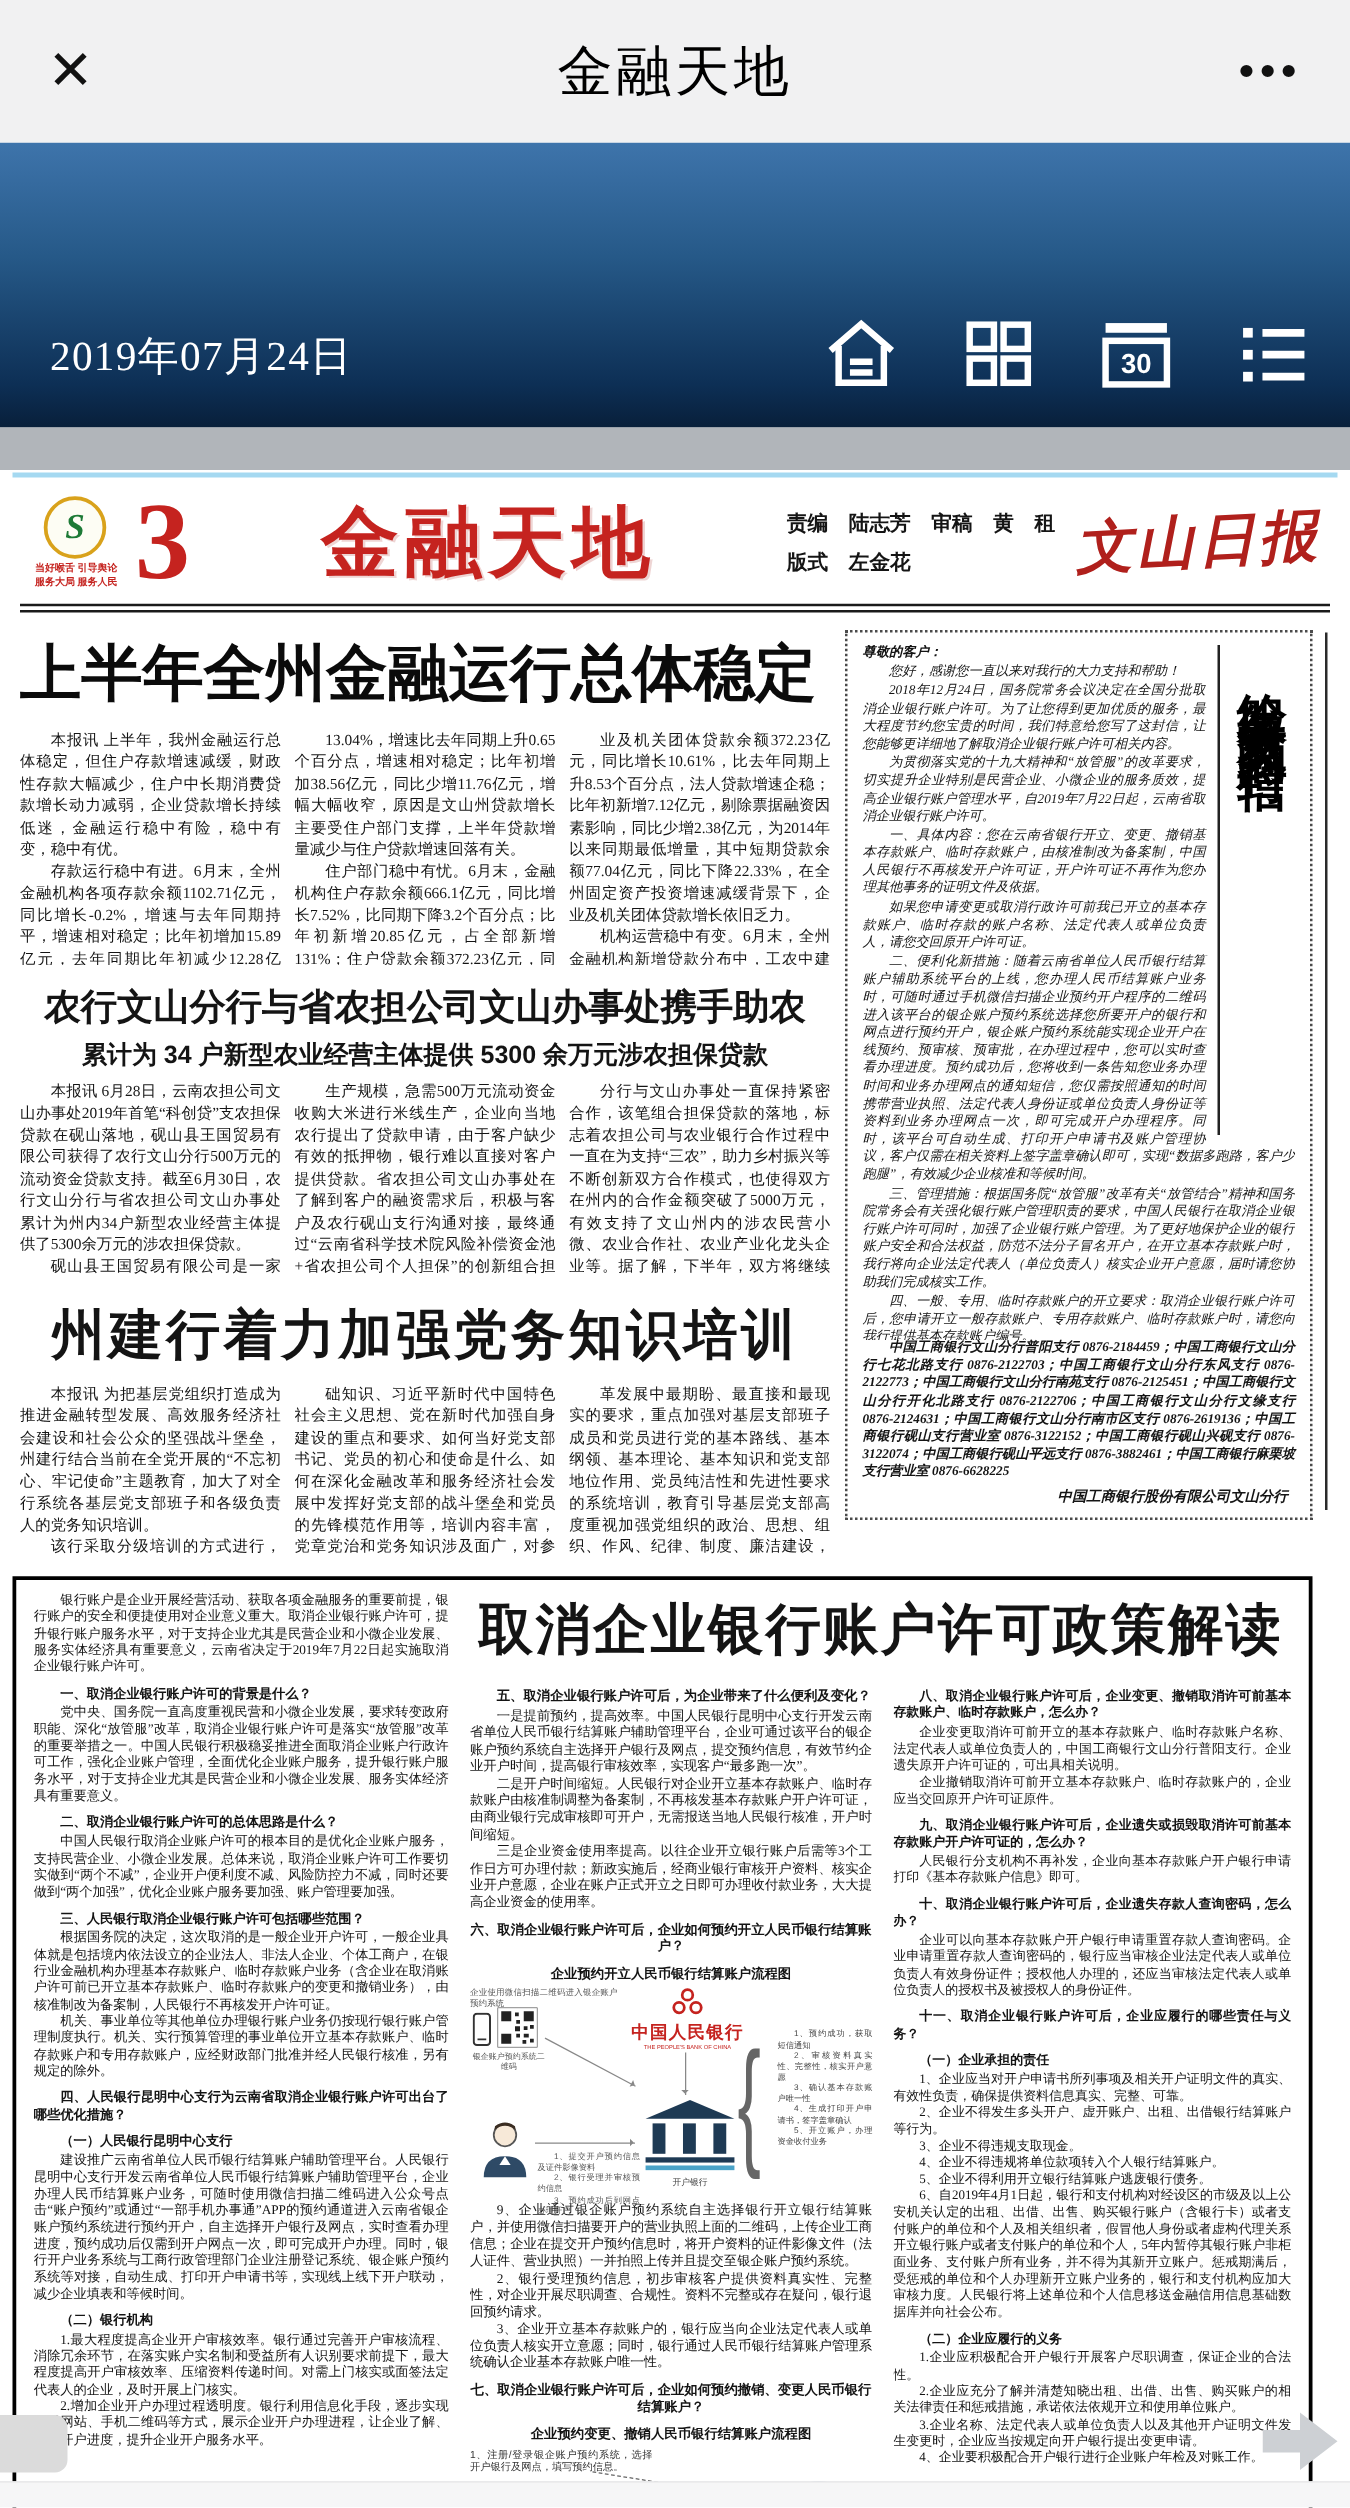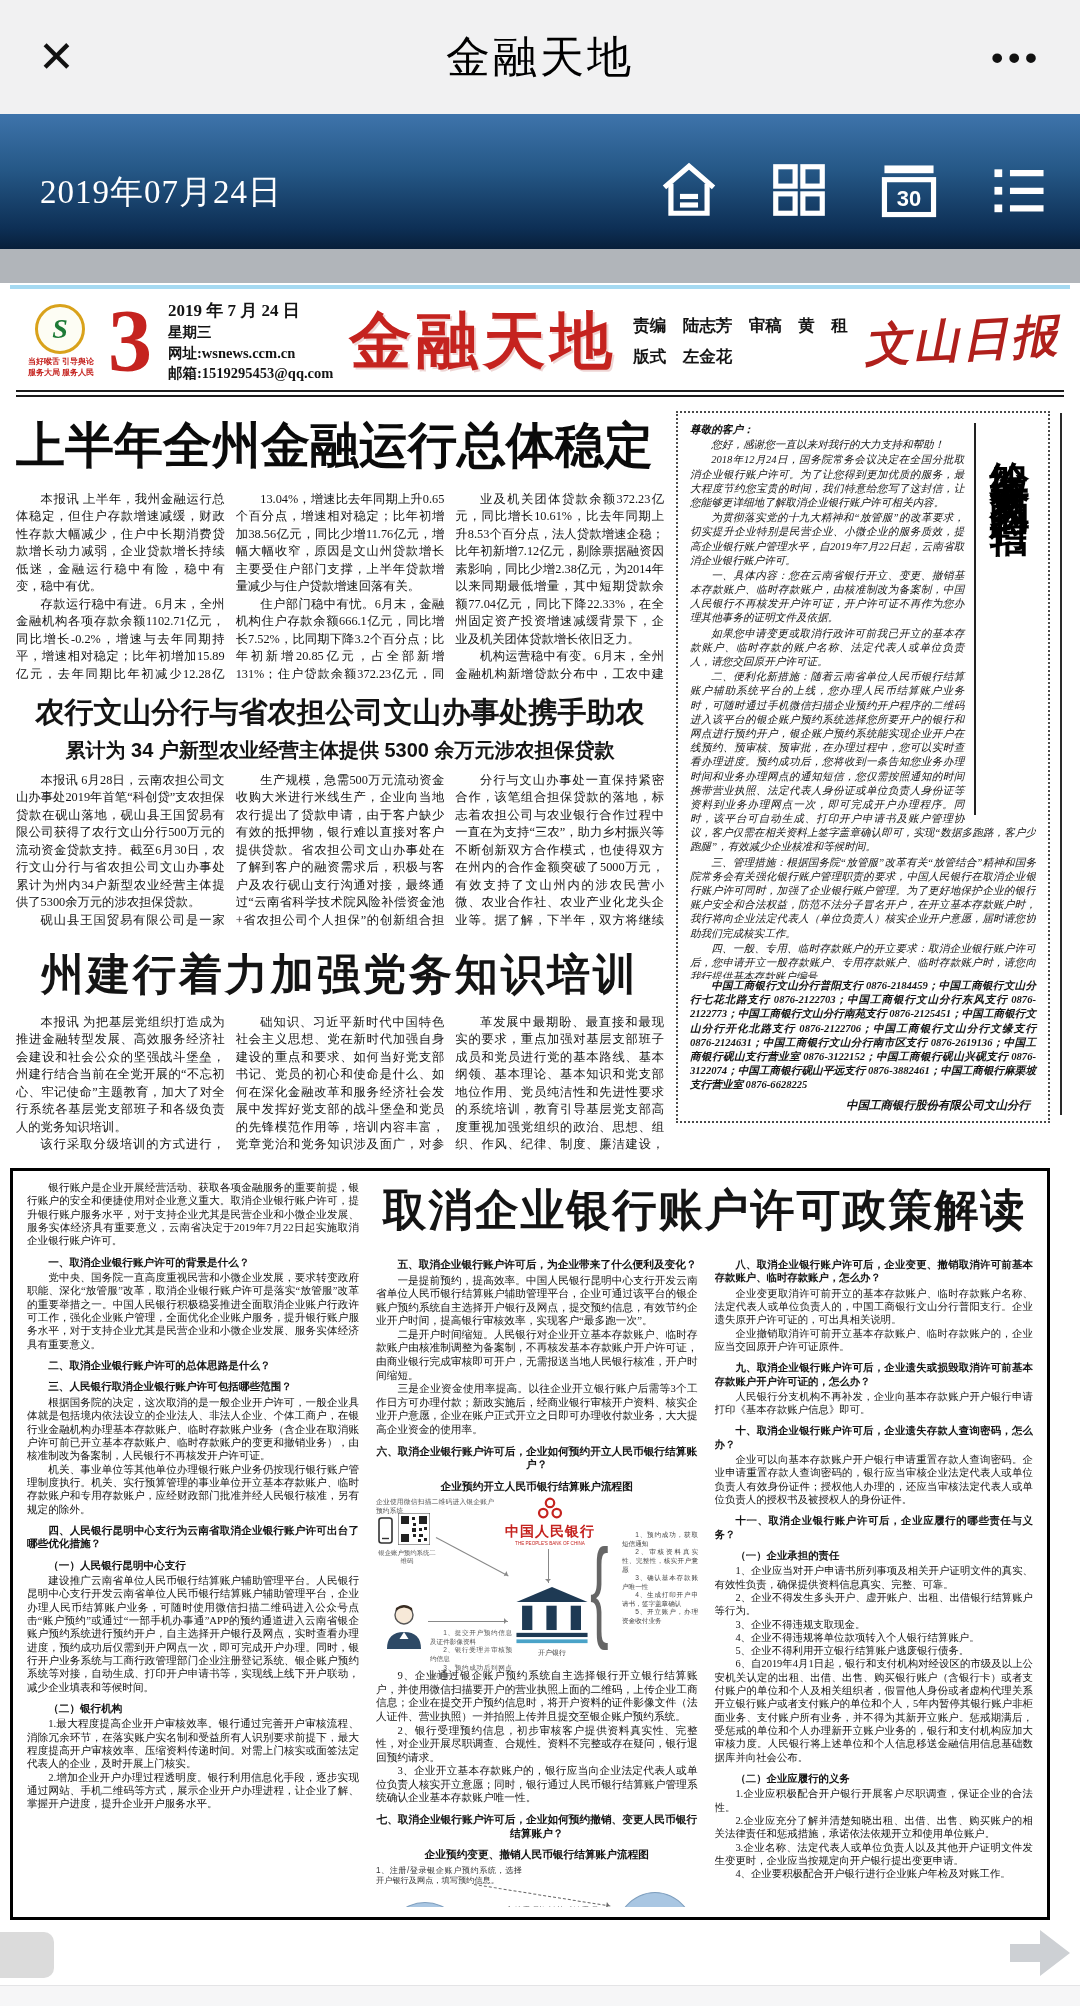--- a/index.html
+++ b/index.html
@@ -7,21 +7,21 @@
   body { font-family:"Liberation Sans", sans-serif; background:#fff; }
   .screen { position:relative; width:1080px; height:2006px; overflow:hidden; background:#fff; }
 
   
   .appbar { height:114px; background:#f1f1f2; display:flex; align-items:center; padding:0 38px; position:relative; }
   .appbar .close { font-size:44px; color:#111; z-index:2; line-height:1; }
   .appbar .title { position:absolute; left:0; right:0; text-align:center; font-size:44px; color:#000; letter-spacing:3px; }
   .appbar .more { margin-left:auto; font-size:34px; color:#111; letter-spacing:5px; z-index:2; font-weight:bold; }
 
   
-  .datebar { height:135px; background:linear-gradient(180deg,#3e74ab 0%, #265988 40%, #0d2f55 85%, #081f3a 100%);
+  .datebar { height:228px; background:linear-gradient(180deg,#3e74ab 0%, #265988 40%, #0d2f55 85%, #081f3a 100%);
              display:flex; align-items:flex-end; padding:0 30px 28px 40px; color:#fff; }
   .datebar .date { font-size:33px; font-family:"Liberation Serif", serif; letter-spacing:1px; padding-bottom:6px; }
   .datebar .icons { margin-left:auto; display:flex; gap:48px; align-items:flex-end; }
   .tbicon { width:62px; height:62px; display:block; }
 
   .graystrip { height:34px; background:#b1b5ba; }
 
   
   .paper { background:#fff; padding:0 8px; position:relative; font-family:"Liberation Serif", serif; color:#141414; }
   .cyanline { height:4px; background:#a5d9f1; margin:2px 2px 0; }
@@ -173,26 +173,20 @@
     <div class="cyanline"></div>
 
     <div class="masthead">
       <div class="mlogo">
         <div class="circ">S</div>
         <div class="motto">
           <span>当好喉舌 引导舆论</span><br><span>服务大局 服务人民</span>
         </div>
       </div>
       <div class="mnum">3</div>
-      <div class="minfo">
-        <div class="d1">2019 年 7 月 24 日</div>
-        <div>星期三</div>
-        <div>网址:wsnews.ccm.cn</div>
-        <div>邮箱:1519295453@qq.com</div>
-      </div>
       <div class="mtitle">金融天地</div>
       <div class="meditors">责编　陆志芳　审稿　黄　租
 版式　左金花</div>
       <div class="mpaper">文山日报</div>
     </div>
     <div class="mrule"></div>
 
     <div class="main">
 
       <div class="leftcol">
@@ -273,20 +267,21 @@
         <div class="edgeline"></div>
       </div>
     </div>
 
     <div class="policy">
       <div class="pcol pl">
           <p class="bp">银行账户是企业开展经营活动、获取各项金融服务的重要前提，银行账户的安全和便捷使用对企业意义重大。取消企业银行账户许可，提升银行账户服务水平，对于支持企业尤其是民营企业和小微企业发展、服务实体经济具有重要意义，云南省决定于2019年7月22日起实施取消企业银行账户许可。</p>
           <p class="bh">一、取消企业银行账户许可的背景是什么？</p>
           <p class="bp">党中央、国务院一直高度重视民营和小微企业发展，要求转变政府职能、深化“放管服”改革，取消企业银行账户许可是落实“放管服”改革的重要举措之一。中国人民银行积极稳妥推进全面取消企业账户行政许可工作，强化企业账户管理，全面优化企业账户服务，提升银行账户服务水平，对于支持企业尤其是民营企业和小微企业发展、服务实体经济具有重要意义。</p>
           <p class="bh">二、取消企业银行账户许可的总体思路是什么？</p>
+          <p class="bp">中国人民银行取消企业账户许可的根本目的是优化企业账户服务，支持民营企业、小微企业发展。总体来说，取消企业账户许可工作要切实做到“两个不减”，企业开户便利度不减、风险防控力不减，同时还要做到“两个加强”，优化企业账户服务要加强、账户管理要加强。</p>
           <p class="bh">三、人民银行取消企业银行账户许可包括哪些范围？</p>
           <p class="bp">根据国务院的决定，这次取消的是一般企业开户许可，一般企业具体就是包括境内依法设立的企业法人、非法人企业、个体工商户，在银行业金融机构办理基本存款账户、临时存款账户业务（含企业在取消账户许可前已开立基本存款账户、临时存款账户的变更和撤销业务），由核准制改为备案制，人民银行不再核发开户许可证。</p>
           <p class="bp">机关、事业单位等其他单位办理银行账户业务仍按现行银行账户管理制度执行。机关、实行预算管理的事业单位开立基本存款账户、临时存款账户和专用存款账户，应经财政部门批准并经人民银行核准，另有规定的除外。</p>
           <p class="bh">四、人民银行昆明中心支行为云南省取消企业银行账户许可出台了哪些优化措施？</p>
           <p class="bh">（一）人民银行昆明中心支行</p>
           <p class="bp">建设推广云南省单位人民币银行结算账户辅助管理平台。人民银行昆明中心支行开发云南省单位人民币银行结算账户辅助管理平台，企业办理人民币结算账户业务，可随时使用微信扫描二维码进入公众号点击“账户预约”或通过“一部手机办事通”APP的预约通道进入云南省银企账户预约系统进行预约开户，自主选择开户银行及网点，实时查看办理进度，预约成功后仅需到开户网点一次，即可完成开户办理。同时，银行开户业务系统与工商行政管理部门企业注册登记系统、银企账户预约系统等对接，自动生成、打印开户申请书等，实现线上线下开户联动，减少企业填表和等候时间。</p>
           <p class="bh">（二）银行机构</p>
           <p class="bp">1.最大程度提高企业开户审核效率。银行通过完善开户审核流程、消除冗余环节，在落实账户实名制和受益所有人识别要求前提下，最大程度提高开户审核效率、压缩资料传递时间。对需上门核实或面签法定代表人的企业，及时开展上门核实。</p>
           <p class="bp">2.增加企业开户办理过程透明度。银行利用信息化手段，逐步实现通过网站、手机二维码等方式，展示企业开户办理进程，让企业了解、掌握开户进度，提升企业开户服务水平。</p>
         </div>

